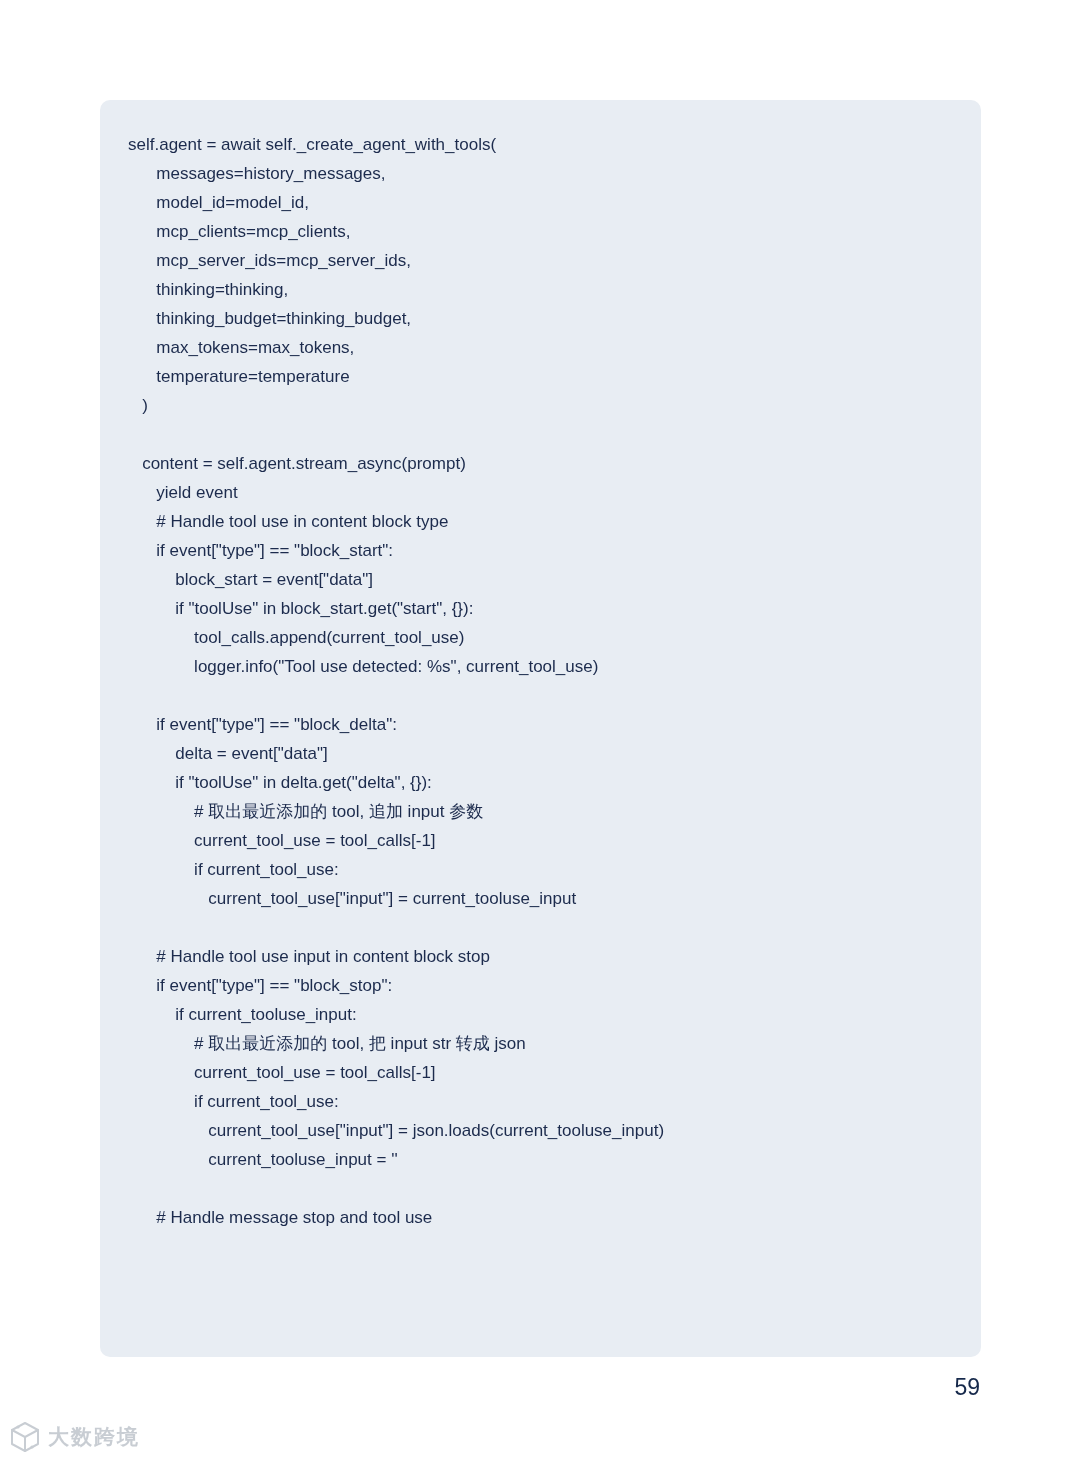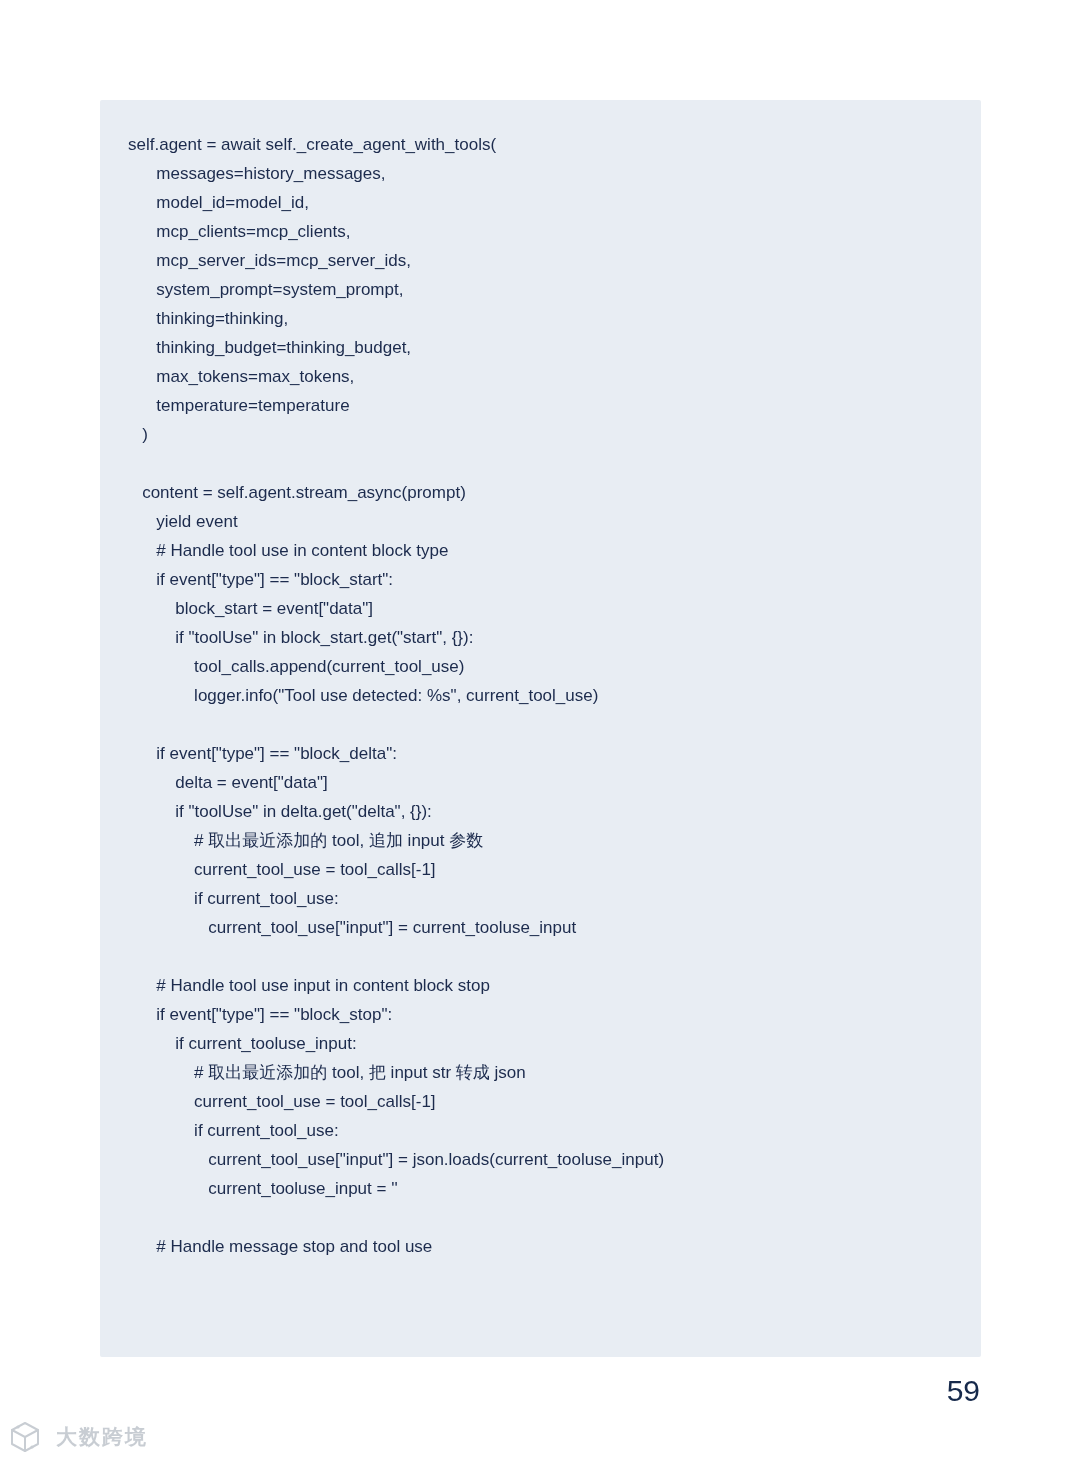--- a/index.html
+++ b/index.html
@@ -13,45 +13,45 @@
     background:#ffffff;
     position:relative;
     font-family:"Liberation Sans",sans-serif;
     overflow:hidden;
   }
   .code-block{
     position:absolute;
     left:100px;top:100px;
     width:881px;height:1257px;
     background:var(--code-bg);
-    border-radius:2px;
+    border-radius:10px;
     box-sizing:border-box;
     padding:30px 20px 0 28px;
     overflow:hidden;
   }
   .code-line{
     white-space:pre;
     font-size:17px;
     line-height:29px;
     min-height:29px;
     color:var(--code-fg);
   }
   .page-number{
     position:absolute;
     right:100px;top:1374px;
-    font-size:30px;
+    font-size:23px;
     color:#16294b;
     font-weight:500;
   }
   .watermark{
     position:absolute;
     left:8px;top:1420px;
     display:flex;
     align-items:center;
-    gap:14px;
+    gap:6px;
     color:var(--wm-color);
     opacity:.95;
     user-select:none;
   }
   .watermark-icon{display:block;}
   .watermark-label{
     font-size:21px;
     font-weight:700;
     letter-spacing:2px;
     color:var(--wm-color);
@@ -60,21 +60,20 @@
 </head>
 <body style="background: rgb(255, 255, 255);">
 
 <div class="code-block">
   <div>
       <div class="code-line">self.agent = await self._create_agent_with_tools(</div>
       <div class="code-line">      messages=history_messages,</div>
       <div class="code-line">      model_id=model_id,</div>
       <div class="code-line">      mcp_clients=mcp_clients,</div>
       <div class="code-line">      mcp_server_ids=mcp_server_ids,</div>
-      <div class="code-line">      system_prompt=system_prompt,</div>
       <div class="code-line">      thinking=thinking,</div>
       <div class="code-line">      thinking_budget=thinking_budget,</div>
       <div class="code-line">      max_tokens=max_tokens,</div>
       <div class="code-line">      temperature=temperature</div>
       <div class="code-line">   )</div>
       <div class="code-line"> </div>
       <div class="code-line">   content = self.agent.stream_async(prompt)</div>
       <div class="code-line">      yield event</div>
       <div class="code-line">      # Handle tool use in content block type</div>
       <div class="code-line">      if event["type"] == "block_start":</div>

